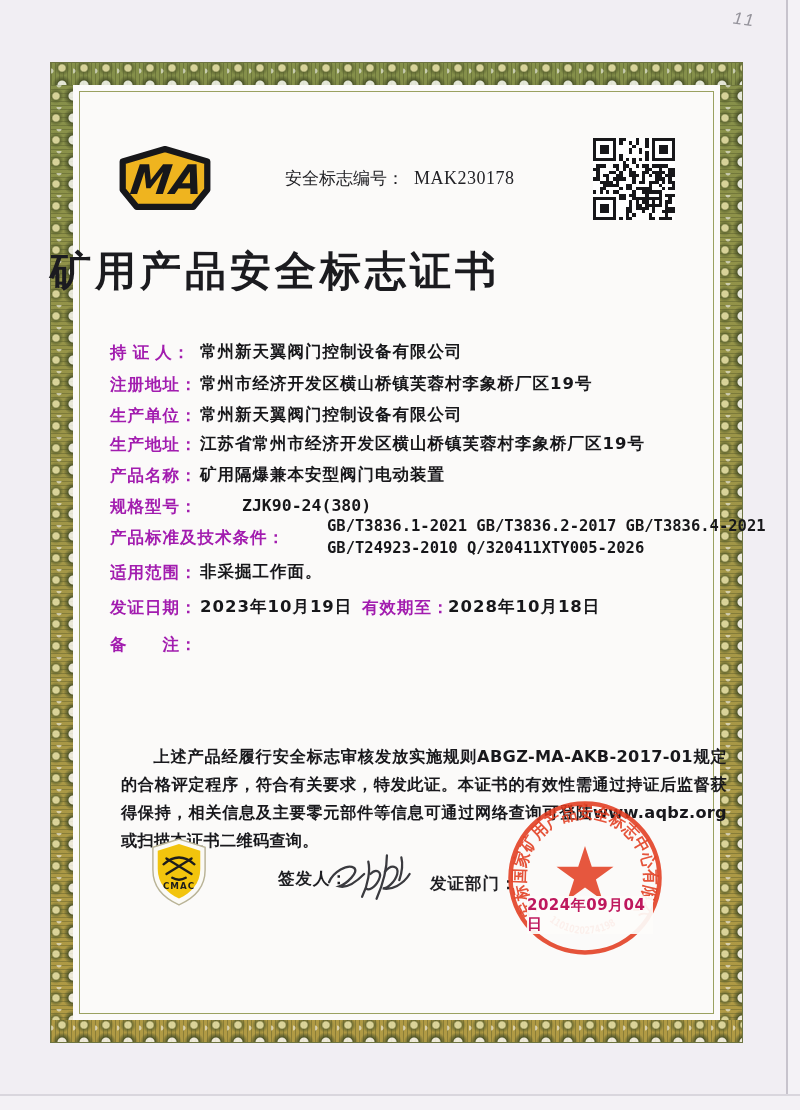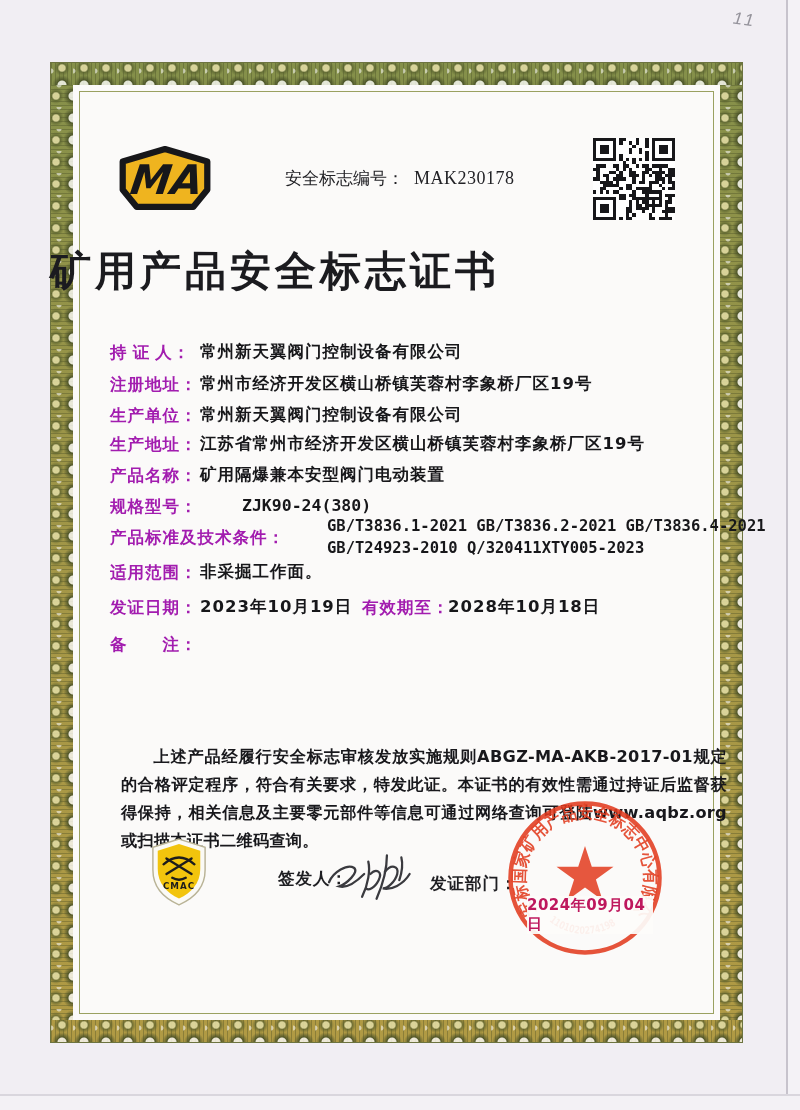--- a/index.html
+++ b/index.html
@@ -336,22 +336,22 @@
   <span class="val" style="left:200px;top:433px">江苏省常州市经济开发区横山桥镇芙蓉村李象桥厂区19号</span>
 
   <span class="lbl" style="left:110px;top:465px">产品名称：</span>
   <span class="val" style="left:200px;top:464px">矿用隔爆兼本安型阀门电动装置</span>
 
   <span class="lbl" style="left:110px;top:496px">规格型号：</span>
   <span class="val val-mono" style="left:200px;top:496px;font-size:16.5px">ZJK90-24(380)</span>
 
   <span class="lbl" style="left:110px;top:527px">产品标准及技术条件：</span>
   <div class="val val-mono std-lines" style="left:285px;top:515px">
-    <div>GB/T3836.1-2021 GB/T3836.2-2021 GB/T3836.4-2021</div>
-    <div>GB/T24923-2010 Q/320411XTY005-2023</div>
+    <div>GB/T3836.1-2021 GB/T3836.2-2017 GB/T3836.4-2021</div>
+    <div>GB/T24923-2010 Q/320411XTY005-2026</div>
   </div>
 
   <span class="lbl" style="left:110px;top:562px">适用范围：</span>
   <span class="val" style="left:200px;top:561px">非采掘工作面。</span>
 
   <span class="lbl" style="left:110px;top:597px">发证日期：</span>
   <span class="val" style="left:200px;top:596px">2023年10月19日</span>
   <span class="lbl" style="left:362px;top:597px">有效期至：</span>
   <span class="val" style="left:448px;top:596px">2028年10月18日</span>
 

